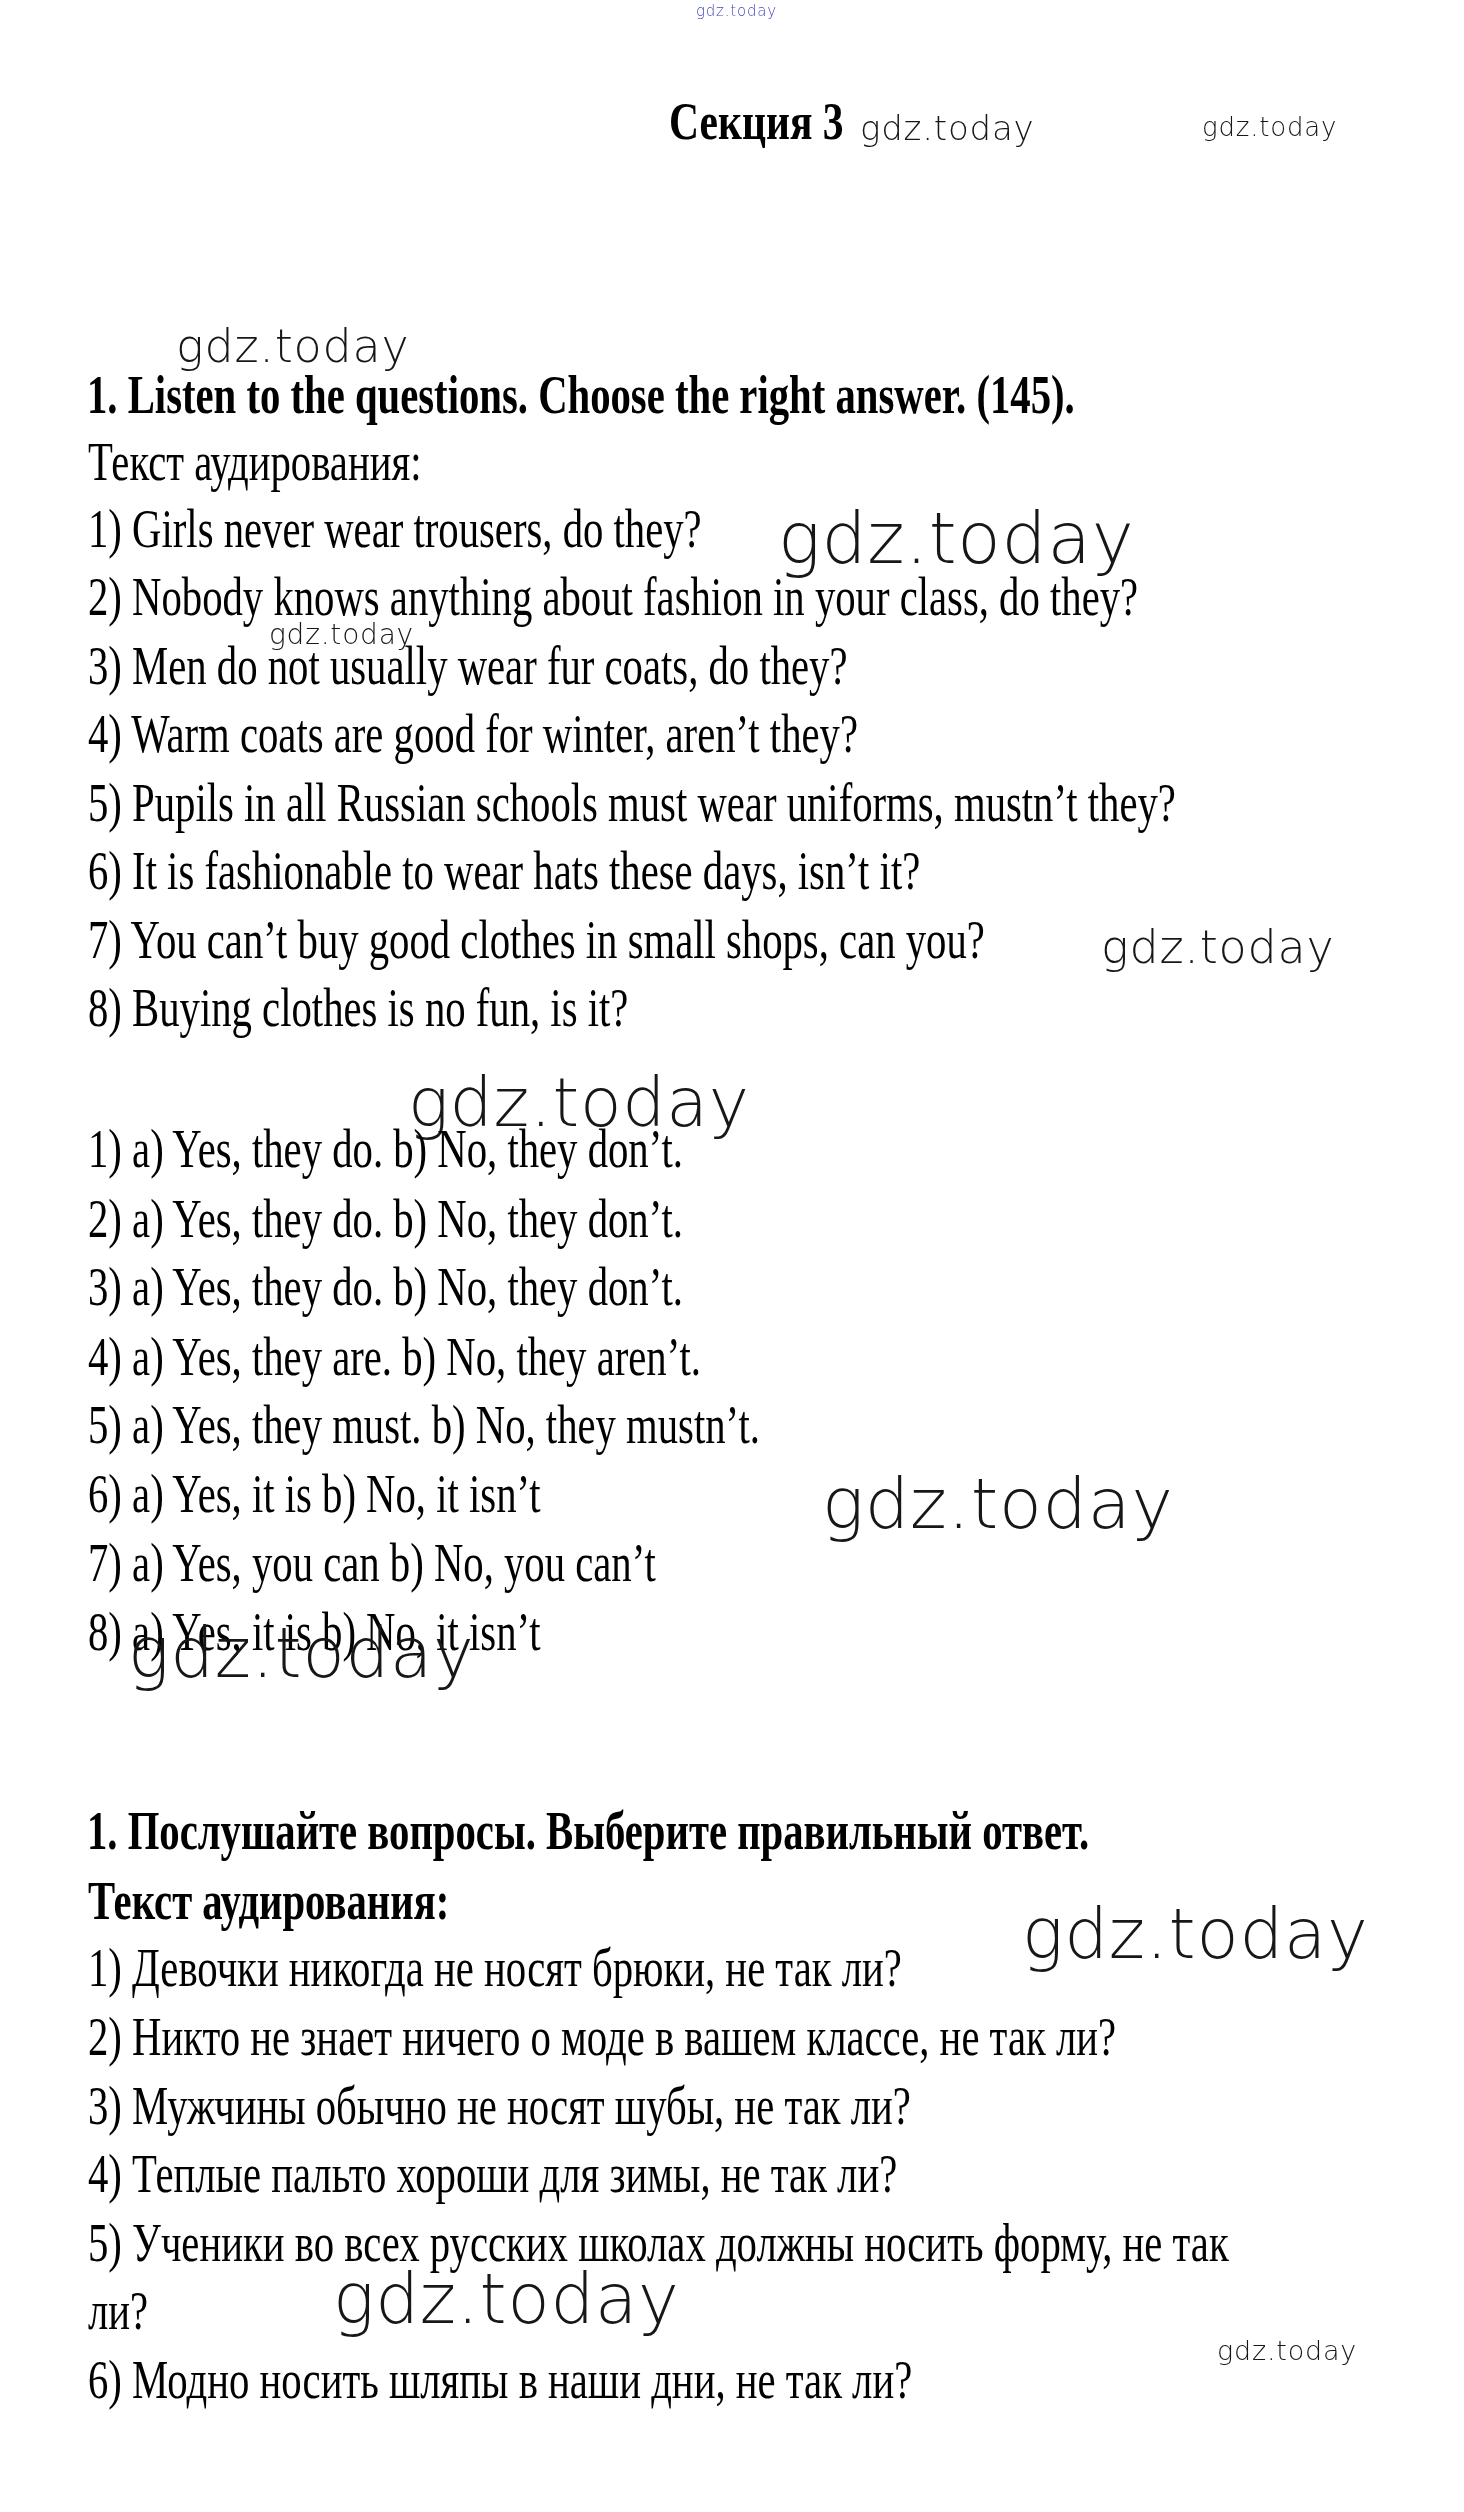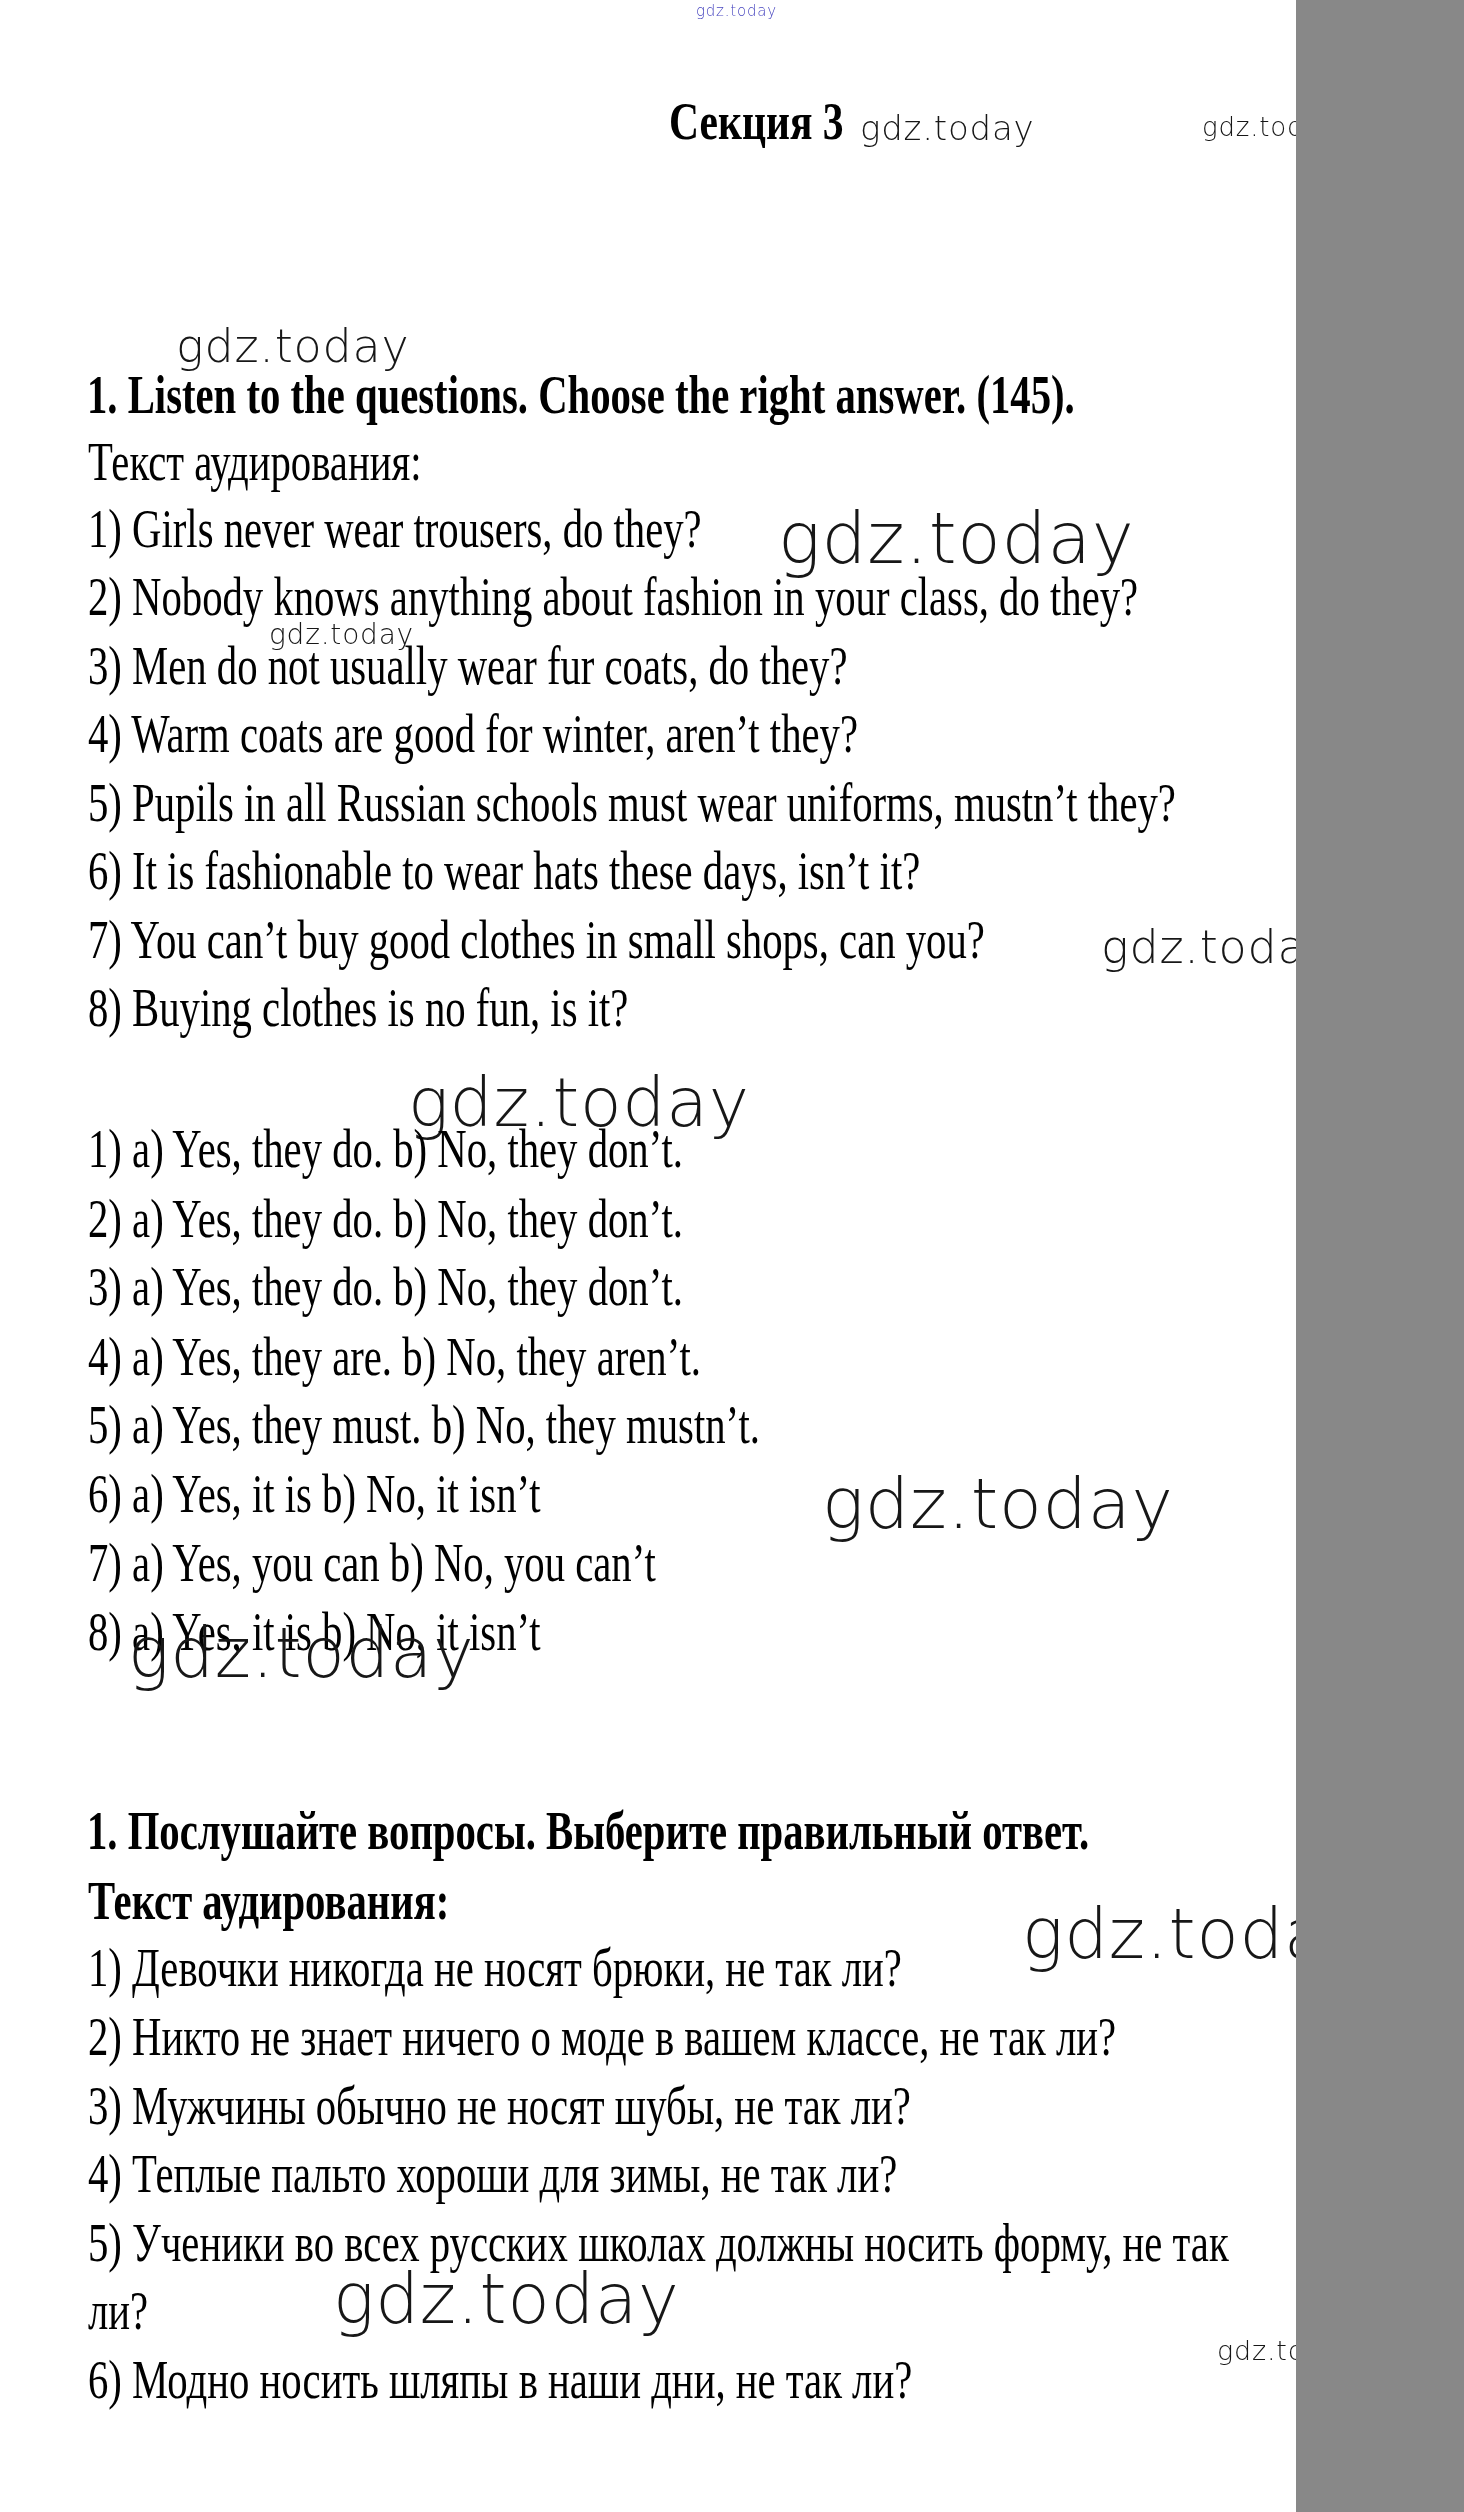--- a/index.html
+++ b/index.html
@@ -1,18 +1,18 @@
 <!DOCTYPE html>
 <html style="font-size:12.6px"><head>
 <meta charset="utf-8">
 <style>
   html,body{margin:0;padding:0;background:#888;}
   .page{
     position:relative;
-    width:1296px;height:2512px;
+    width:1464px;height:2512px;
     background:#ffffff;
     overflow:hidden;
     font-family:"Liberation Serif","DejaVu Serif",serif;
   }
   
   .t{
     position:absolute;
     white-space:nowrap;
     line-height:1;
     font-size:55px;

